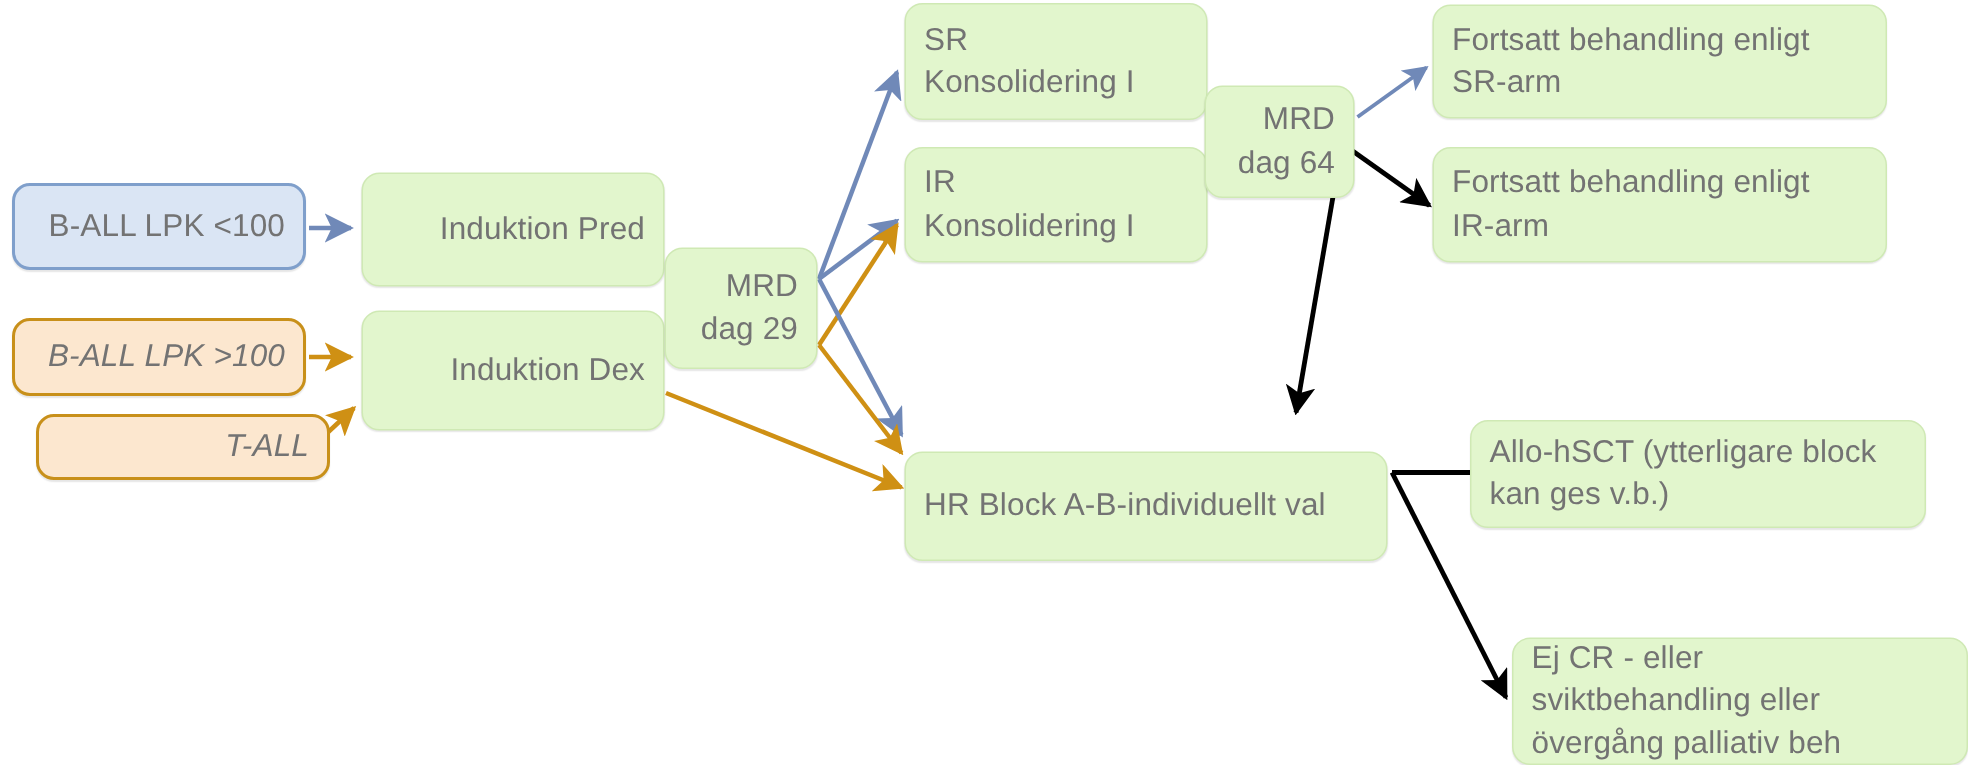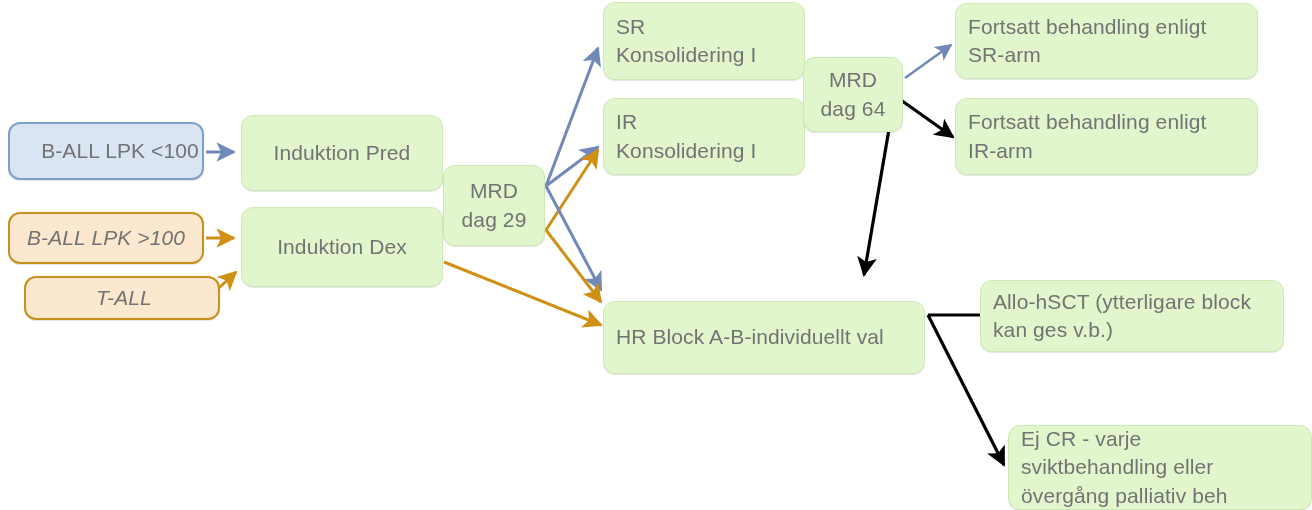--- a/index.html
+++ b/index.html
@@ -32,21 +32,21 @@
     flex-direction: column;
     justify-content: center;
     padding: 2px 12px;
     font-size: 21px;
     line-height: 1.35;
     color: #737373;
     letter-spacing: 0.1px;
     z-index: 2;
   }
   .node .ln { display: block; white-space: pre; }
-  .node.center { align-items: center; text-align: center; }
+  .node.center { align-items: flex-end; text-align: center; }
   .node.left { align-items: flex-start; text-align: left; }
 
   .green {
     background: #e2f6cd;
     border: 1.6px solid #cfe9b4;
     box-shadow: 0 1px 1px rgba(0,0,0,0.10);
   }
   .blue {
     background: #dae5f4;
     border: 2px solid #7f9fcb;
@@ -159,18 +159,18 @@
     <span class="ln">Fortsatt behandling enligt</span>
     <span class="ln">IR-arm</span>
   </div>
 
   <div class="node green left" style="left:980px; top:280px; width:304px; height:72px;">
     <span class="ln">Allo-hSCT (ytterligare block</span>
     <span class="ln">kan ges v.b.)</span>
   </div>
 
   <div class="node green left" style="left:1008px; top:425px; width:304px; height:85px;">
-    <span class="ln">Ej CR - varje</span>
+    <span class="ln">Ej CR - eller</span>
     <span class="ln">sviktbehandling eller</span>
     <span class="ln">övergång palliativ beh</span>
   </div>
 
 </div>
 
 </body></html>

